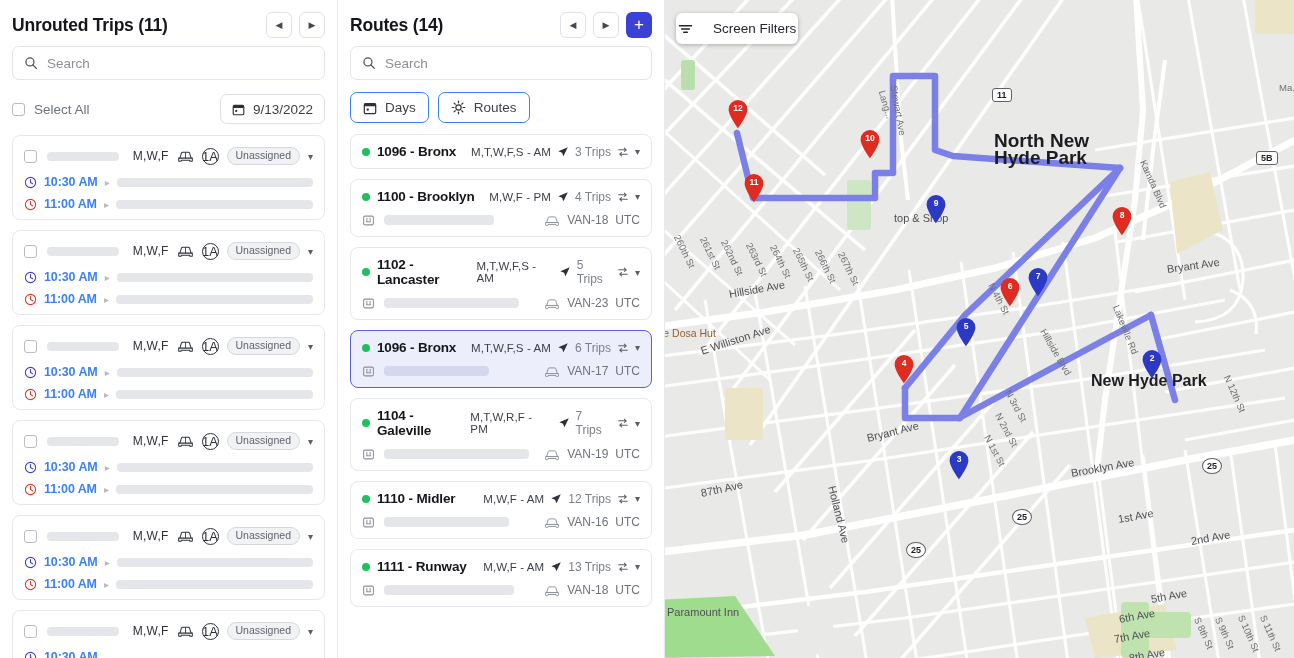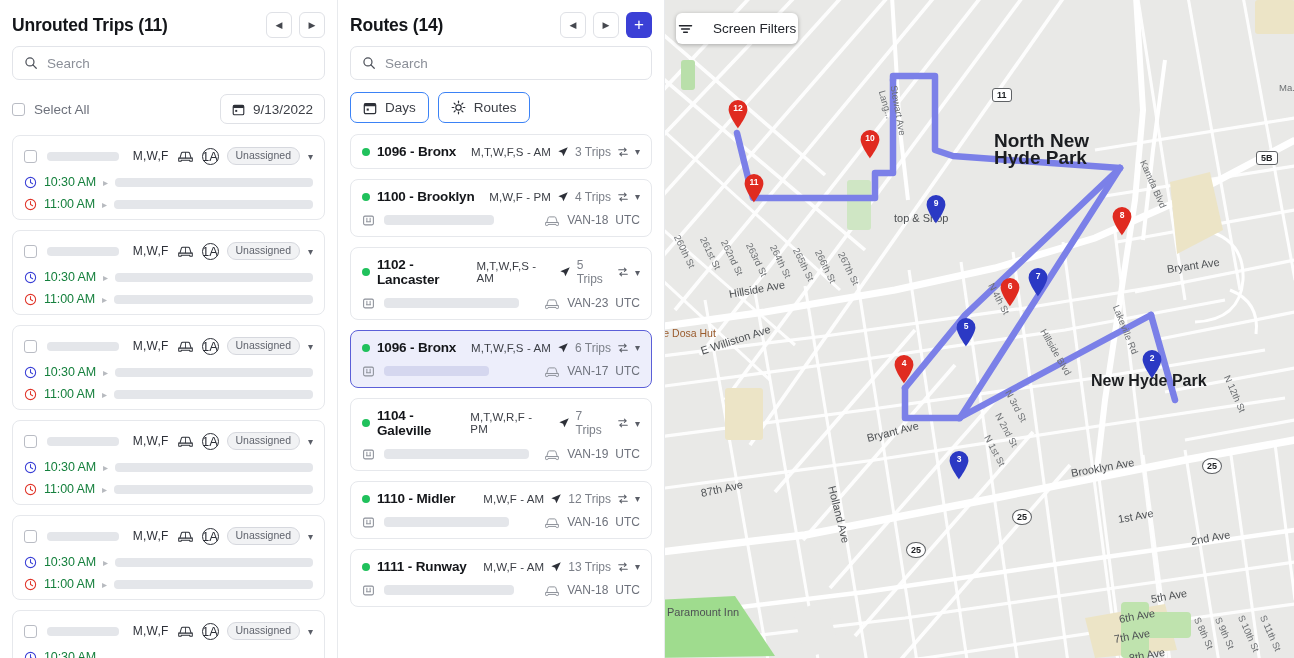--- a/index.html
+++ b/index.html
@@ -59,21 +59,21 @@
   .badge-1a {
     width: 17px; height: 17px; border: 1.3px solid #2d3038; border-radius: 50%;
     font-size: 13px; display: flex; align-items: center; justify-content: center; color: #2d3038;
   }
   .chip-unassigned {
     border: 1px solid #d6d8de; background: #f1f2f4; color: #60646d;
     border-radius: 10px; font-size: 10.5px; padding: 2px 8px 3px 8px; line-height: 1;
   }
   .caret { color: #5a5e67; font-size: 10px; }
   .trip-time-row { display: flex; align-items: center; gap: 7px; margin-top: 8px; }
-  .time-txt { font-size: 12.5px; font-weight: normal; color: #15803d; letter-spacing: -0.1px; }
+  .time-txt { font-size: 12.5px; font-weight: bold; color: #3b82f6; letter-spacing: -0.1px; }
   .time-arrow { color: #b7babf; font-size: 10px; }
   .addr-skel { flex: 1; height: 9px; background: #e4e6ea; border-radius: 4px; }
 
   
   .mid { width: 327px; border-right: 1px solid #e8eaed; }
   .filter-row { margin-top: 12px; display: flex; gap: 9px; }
   .filter-btn {
     height: 31px; border: 1px solid #3b82f6; border-radius: 7px; background: #fff;
     display: inline-flex; align-items: center; gap: 8px; padding: 0 12px;
   }

